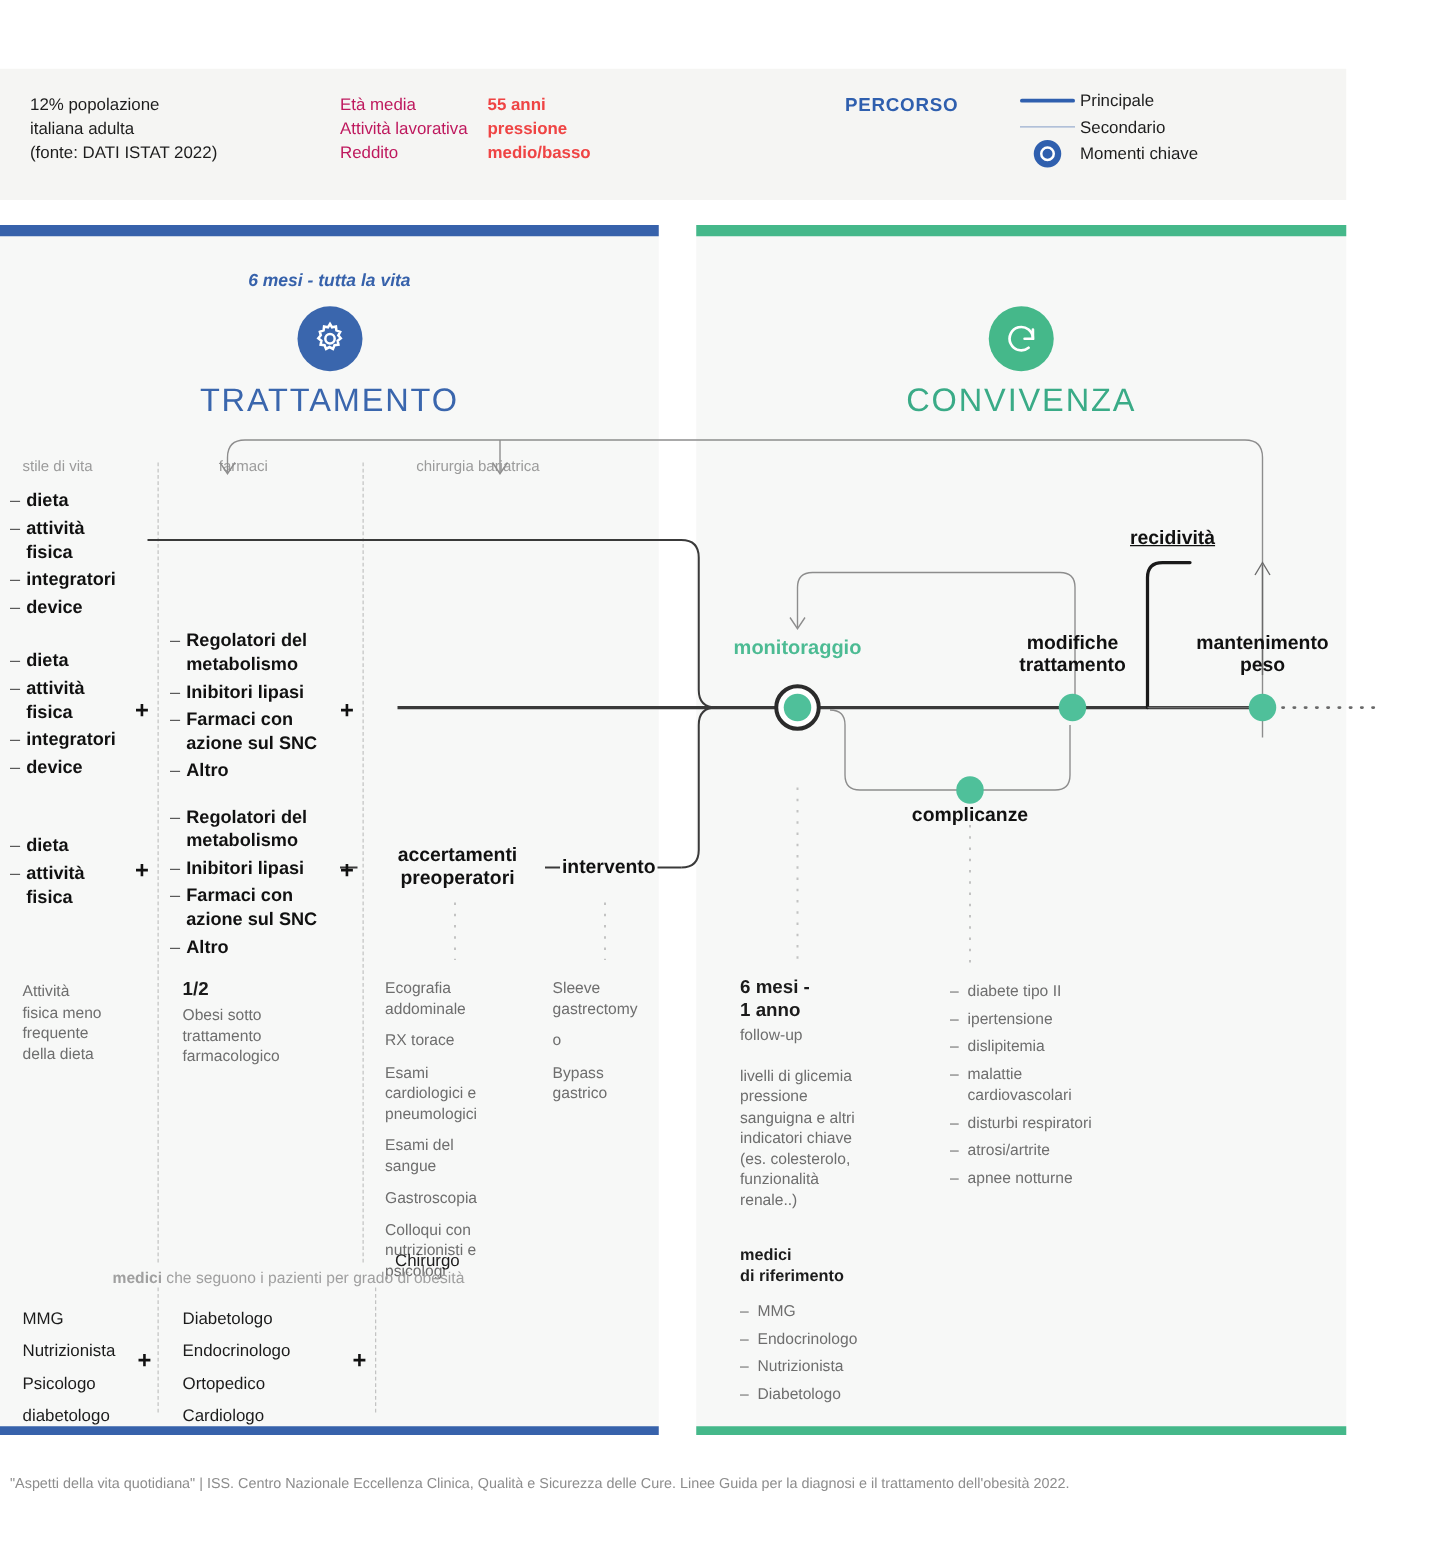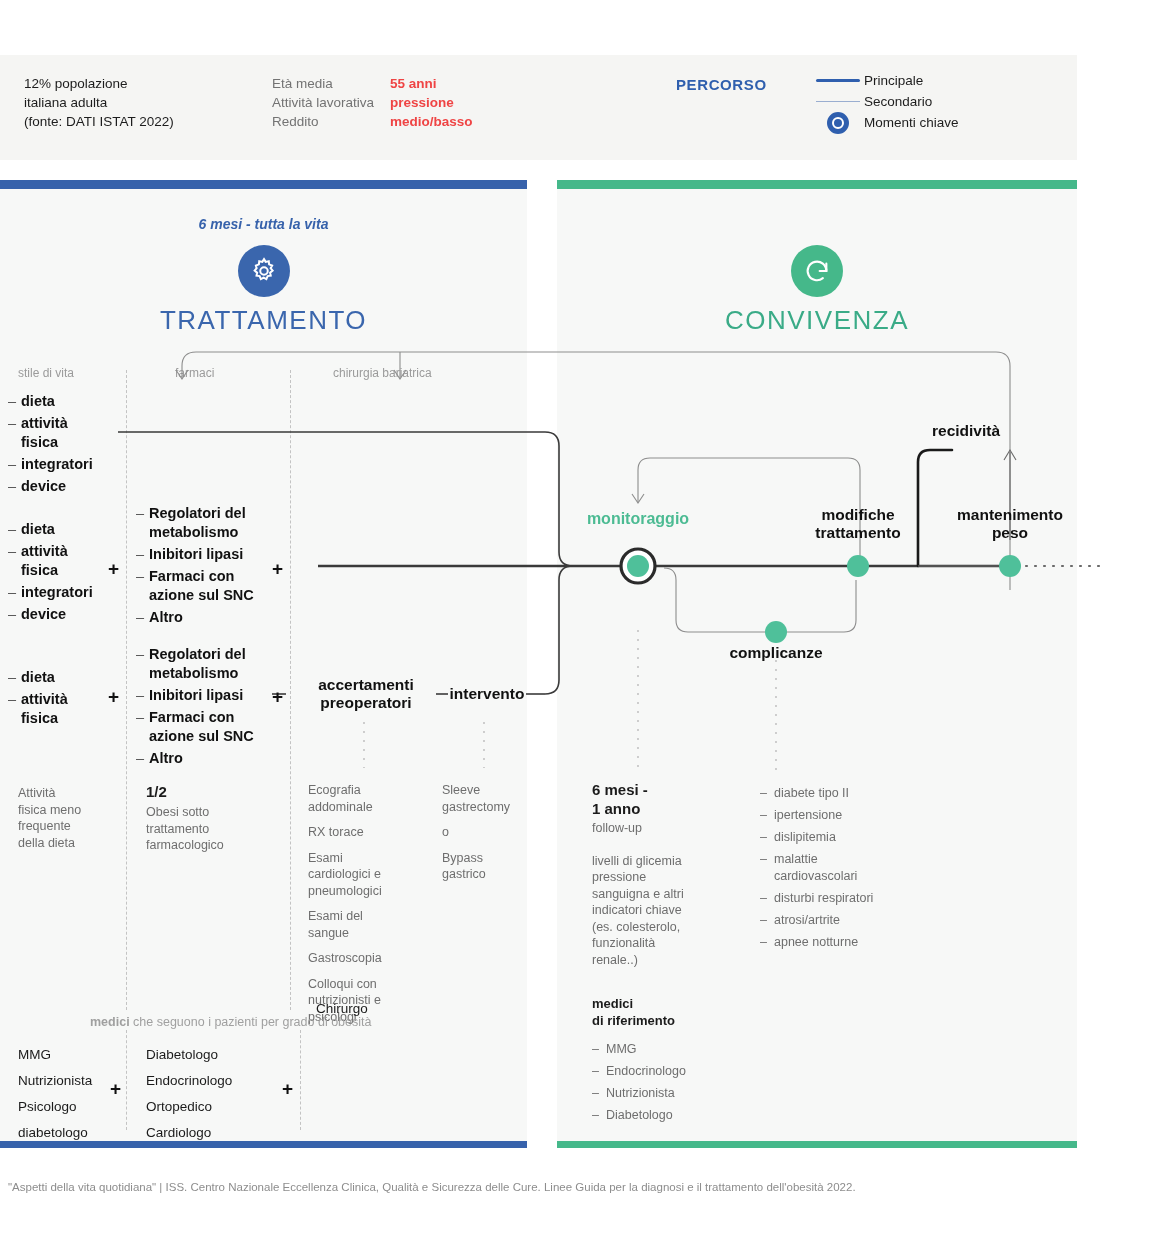--- a/index.html
+++ b/index.html
@@ -14,21 +14,21 @@
   
   #header-band{
     left:0;top:55px;width:1077px;height:105px;
     background:#f5f5f3;
   }
   #stat-block{left:24px;top:74px;width:240px;}
   .stat-line{font-size:13.5px;line-height:19px;color:#1d1d1d;}
 
   #profile-block{left:272px;top:74px;width:360px;}
   .profile-row{display:flex;font-size:13.5px;line-height:19px;}
-  .profile-label{width:118px;color:#737373;}
+  .profile-label{width:118px;color:#be185d;}
   .profile-value{font-weight:bold;color:#ef4444;}
 
   
   #legend-title{left:676px;top:76px;font-size:15px;font-weight:bold;
      letter-spacing:.6px;color:#2f5fae;}
   #legend-items{left:812px;top:70px;}
   .legend-row{display:flex;align-items:center;height:21px;}
   .legend-key{width:52px;display:flex;align-items:center;justify-content:center;}
   .legend-text{font-size:13.5px;color:#1d1d1d;}
   .line-strong{width:44px;height:3px;background:#2f5fae;border-radius:2px;}
@@ -382,21 +382,21 @@
   <div>Chirurgo</div>
 </div>
 <div class="plus" style="left:110px;top:1078px;">+</div>
 <div class="plus" style="left:282px;top:1078px;">+</div>
 
 <div class="node-label" style="left:568px;top:510px;width:140px;color:#4cbb93;font-size:16px;">monitoraggio</div>
 <div class="node-label" style="left:788px;top:506px;width:140px;white-space:pre-line;">modifiche
 trattamento</div>
 <div class="node-label" style="left:930px;top:506px;width:160px;white-space:pre-line;">mantenimento
 peso</div>
-<div class="node-label" style="left:932px;top:422px;width:120px;text-align:left;">recidività</div>
+<div class="node-label" style="left:904px;top:422px;width:120px;text-align:left;text-decoration:underline;">recidività</div>
 <div class="node-label" style="left:706px;top:644px;width:140px;">complicanze</div>
 
 <div class="small-block" style="left:592px;top:780px;width:140px;">
   <div class="hdr" style="white-space:pre-line">6 mesi -
 1 anno</div>
   <div style="margin-top:2px;">follow-up</div>
   <div style="white-space:pre-line;margin-top:16px;">livelli di glicemia
 pressione
 sanguigna e altri
 indicatori chiave

